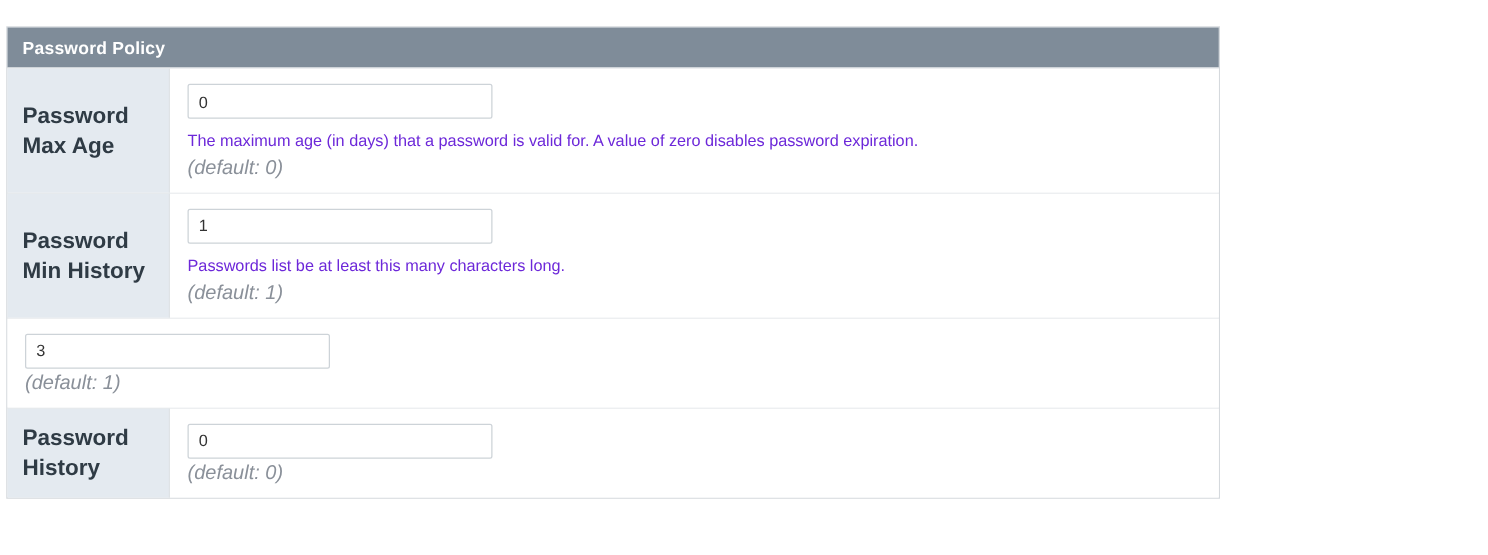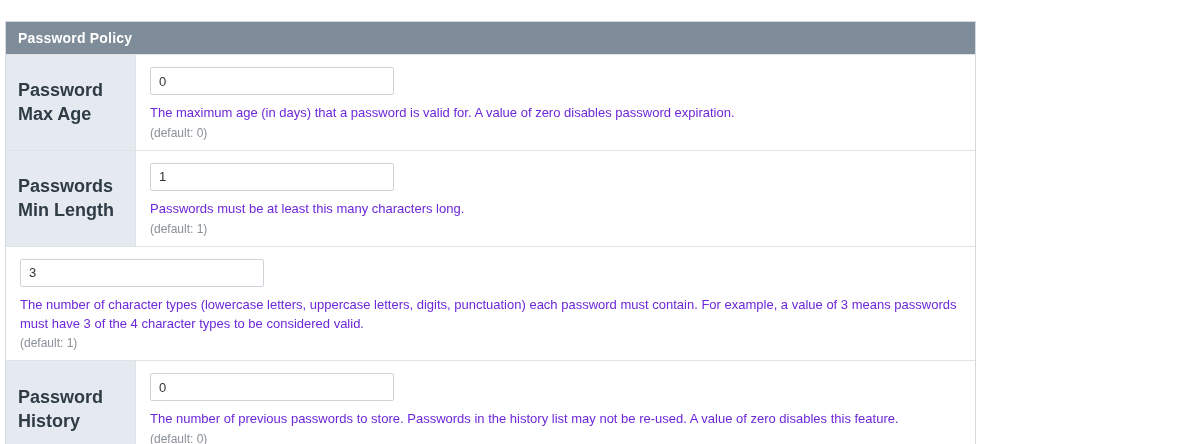--- a/index.html
+++ b/index.html
@@ -74,22 +74,23 @@
   }
   .field-desc {
     margin-top: 9px;
     font-size: 13px;
     color: #6d28d9;
     line-height: 1.45;
     max-width: 1020px;
   }
   .field-default {
     margin-top: 3px;
-    font-size: 12px;
+    font-size: 16px;
     color: #8a9099;
+    font-style: italic;
   }
   .row-complexity .field-desc {
     max-width: 1018px;
   }
 </style>
 </head>
 <body>
 
 <div class="panel">
 
@@ -98,38 +99,36 @@
   <div class="row">
     <div class="row-label">Password Max Age</div>
     <div class="row-content">
       <input class="field-input" type="text" value="0" style="">
       <div class="field-desc">The maximum age (in days) that a password is valid for. A value of zero disables password expiration.</div>
       <div class="field-default">(default: 0)</div>
     </div>
   </div>
 
   <div class="row">
-    <div class="row-label">Passwords Min Length</div>
+    <div class="row-label">Password Min History</div>
     <div class="row-content">
       <input class="field-input" type="text" value="1" style="">
-      <div class="field-desc">Passwords must be at least this many characters long.</div>
+      <div class="field-desc">Passwords list be at least this many characters long.</div>
       <div class="field-default">(default: 1)</div>
     </div>
   </div>
 
   <div class="row row-complexity">
     <div class="row-content">
       <input class="field-input" type="text" value="3" style="">
-      <div class="field-desc">The number of character types (lowercase letters, uppercase letters, digits, punctuation) each password must contain. For example, a value of 3 means passwords must have 3 of the 4 character types to be considered valid.</div>
       <div class="field-default">(default: 1)</div>
     </div>
   </div>
 
   <div class="row">
     <div class="row-label">Password History</div>
     <div class="row-content">
       <input class="field-input" type="text" value="0" style="">
-      <div class="field-desc">The number of previous passwords to store. Passwords in the history list may not be re-used. A value of zero disables this feature.</div>
       <div class="field-default">(default: 0)</div>
     </div>
   </div>
 
 </div>
 
 </body></html>

